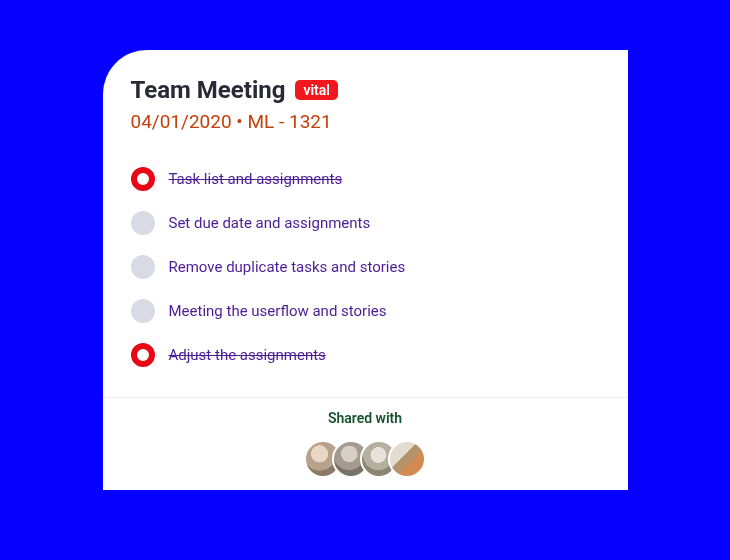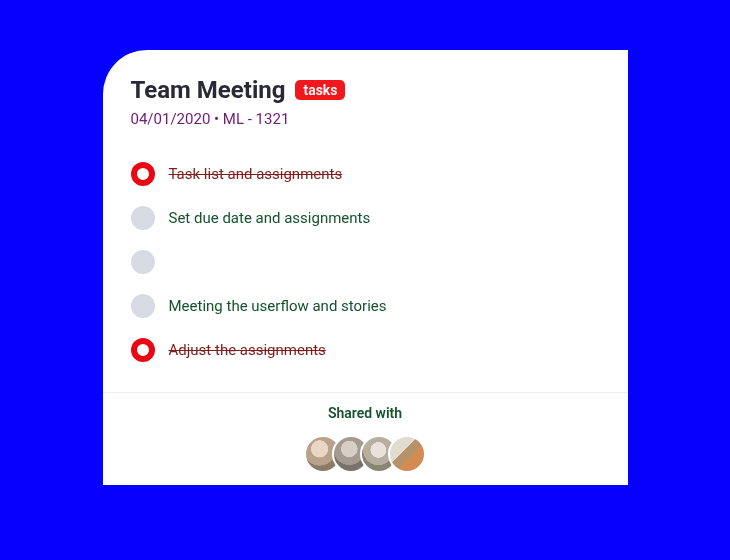--- a/index.html
+++ b/index.html
@@ -36,22 +36,22 @@
       background: #f2171c;
       color: #fff;
       font-size: 14px;
       font-weight: 600;
       padding: 2px 8px;
       border-radius: 5px;
       line-height: 1.2;
     }
     .meta {
       margin-top: 6px;
-      color: #701a75;
-      font-size: 15px;
+      color: #c2410c;
+      font-size: 19px;
     }
     .tasks {
       display: flex;
       flex-direction: column;
       gap: 20px;
       margin-bottom: 30px;
     }
     .task {
       display: flex;
       align-items: center;
@@ -67,25 +67,25 @@
     .check.unchecked {
       background: #d8dbe4;
     }
     .check.checked {
       background: #fff;
       border: 6px solid #e80713;
       position: relative;
     }
     .task-label {
       font-size: 15px;
-      color: #14532d;
+      color: #4c1d95;
     }
     .task-label.done {
       text-decoration: line-through;
-      color: #7f1d1d;
+      color: #4c1d95;
     }
     .divider {
       border: none;
       border-top: 1px solid #eceef4;
       margin: 0 -28px 0 -28px;
     }
     .shared {
       text-align: center;
       padding: 12px 0 12px 0;
     }
@@ -114,40 +114,41 @@
     .avatar.a3 { background: radial-gradient(circle at 48% 38%, #e8e2da 0 28%, #b6af9f 29% 55%, #8a8473 56% 100%); }
     .avatar.a4 { background: linear-gradient(135deg, #e2dbcf 0 40%, #b6926b 40% 60%, #d48a53 60% 100%); }
   </style>
 </head>
 <body>
 
 <div class="card">
   <div class="header">
     <div class="title-row">
       <h1 class="title">Team Meeting</h1>
-      <span class="tag">tasks</span>
+      <span class="tag">vital</span>
     </div>
     <div class="meta">
       <span>04/01/2020</span>
       <span>•</span>
       <span>ML - 1321</span>
     </div>
   </div>
 
   <div class="tasks">
     <div class="task">
       <span class="check checked"></span>
       <span class="task-label done">Task list and assignments</span>
     </div>
     <div class="task">
       <span class="check unchecked"></span>
       <span class="task-label">Set due date and assignments</span>
     </div>
     <div class="task">
       <span class="check unchecked"></span>
+      <span class="task-label">Remove duplicate tasks and stories</span>
     </div>
     <div class="task">
       <span class="check unchecked"></span>
       <span class="task-label">Meeting the userflow and stories</span>
     </div>
     <div class="task">
       <span class="check checked"></span>
       <span class="task-label done">Adjust the assignments</span>
     </div>
   </div>

